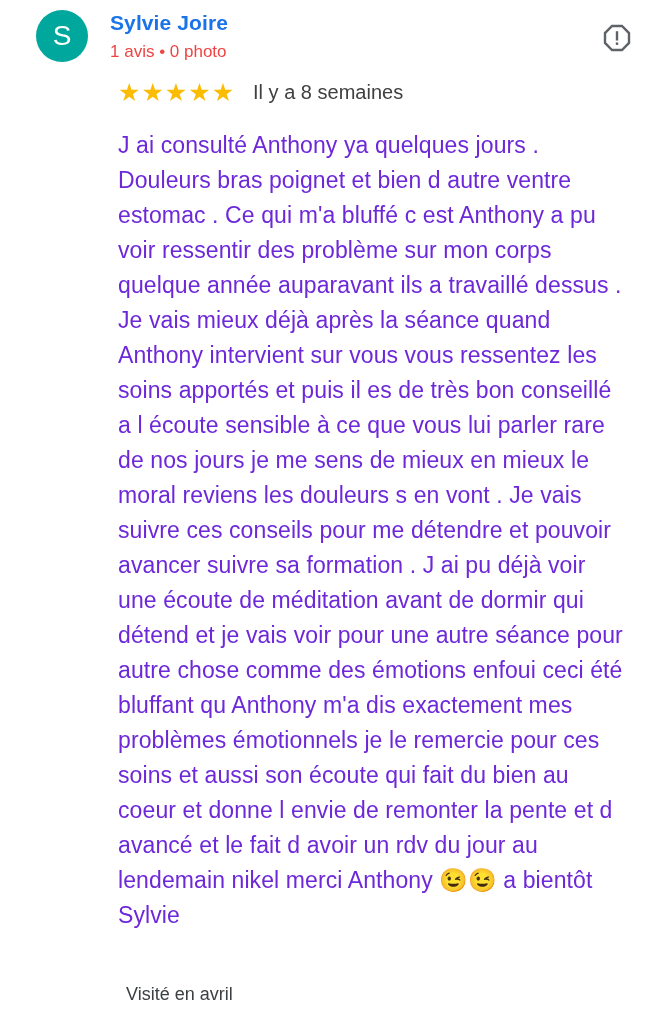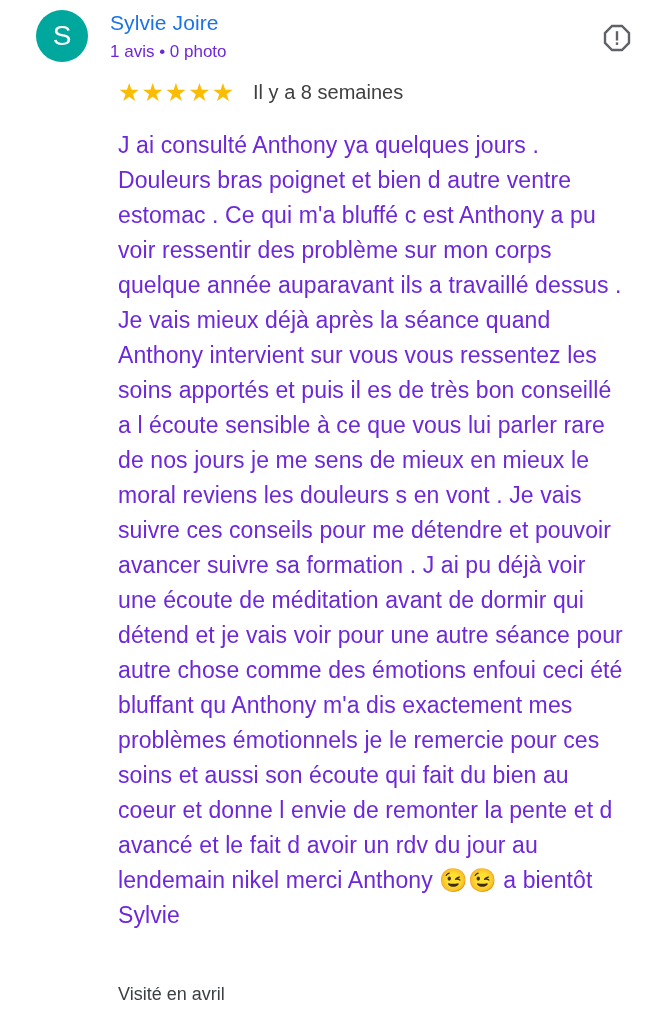--- a/index.html
+++ b/index.html
@@ -42,26 +42,26 @@
     margin-top: 2px;
   }
   .header-text {
     margin-left: 22px;
     padding-top: 2px;
     flex: 1 1 auto;
   }
   .reviewer-name {
     color: #1a73e8;
     font-size: 21px;
-    font-weight: 400;
+    font-weight: 700;
     line-height: 26px;
     letter-spacing: 0.1px;
   }
   .reviewer-meta {
-    color: #6d28d9;
+    color: #ef4444;
     font-size: 17px;
     line-height: 24px;
     margin-top: 4px;
   }
   .more-icon {
     flex: none;
     width: 40px;
     height: 40px;
     margin-top: 10px;
     margin-right: 6px;
@@ -91,21 +91,21 @@
   .review-body {
     padding: 22px 34px 0 118px;
     font-size: 23px;
     line-height: 35px;
     color: #6d28d9;
     letter-spacing: 0.1px;
     white-space: pre-wrap;
   }
   .visit-note {
     position: absolute;
-    left: 118px;
+    left: 126px;
     bottom: 18px;
     font-size: 18px;
     color: #3c4043;
     line-height: 24px;
   }
 </style>
 </head>
 <body>
 
 <div class="review-card">

